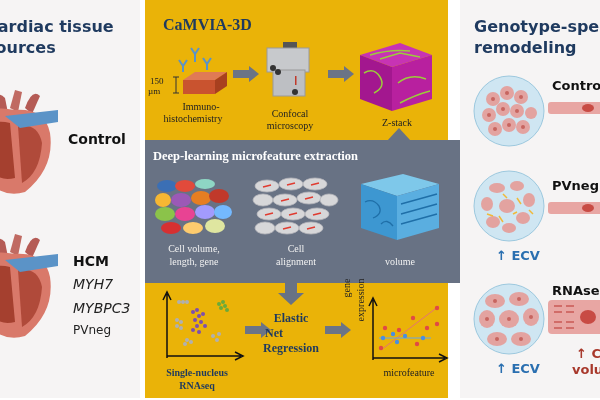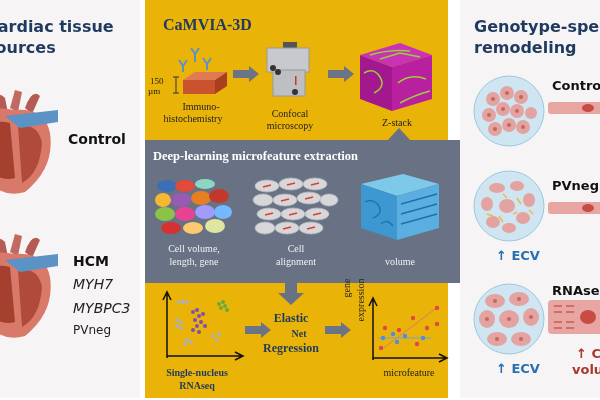--- a/index.html
+++ b/index.html
@@ -212,21 +212,21 @@
     </g>
   </svg>
   <div class="lbl" style="left:4px;top:367px;width:96px;font-weight:bold;color:#1f3a5f;">Single-nucleus</div>
   <div class="lbl" style="left:4px;top:380px;width:96px;font-weight:bold;color:#1f3a5f;">RNAseq</div>
 
   <svg style="left:100px;top:322px;" width="26" height="16">
     <path d="M0 4 H16 V0 L26 8 L16 16 V12 H0 Z" fill="#6b7486"></path>
   </svg>
 
   <div class="lbl" style="left:118px;top:311px;width:56px;font-weight:bold;font-size:12px;line-height:15px;color:#1f3a5f;">Elastic</div>
-  <div class="lbl" style="left:126px;top:326px;width:56px;font-weight:bold;font-size:10px;line-height:15px;color:#1f3a5f;">Net</div>
+  <div class="lbl" style="left:101px;top:326px;width:56px;font-weight:bold;font-size:12px;line-height:15px;color:#1f3a5f;">Net</div>
   <div class="lbl" style="left:108px;top:341px;width:76px;font-weight:bold;font-size:12px;line-height:15px;color:#1f3a5f;">Regression</div>
 
   <svg style="left:180px;top:322px;" width="26" height="16">
     <path d="M0 4 H16 V0 L26 8 L16 16 V12 H0 Z" fill="#6b7486"></path>
   </svg>
 
   <div class="lbl" style="left:196px;top:318px;transform:rotate(-90deg);transform-origin:left top;width:60px;text-align:center;font-size:10px;line-height:11px;">gene</div>
   <svg style="left:222px;top:298px;" width="80" height="62">
     <path d="M6 62 V2 M2 8 L6 0 L10 8" stroke="#111" stroke-width="1.5" fill="none"></path>
     <path d="M6 60 H78 M72 56 L80 60 L72 64" stroke="#111" stroke-width="1.5" fill="none"></path>

